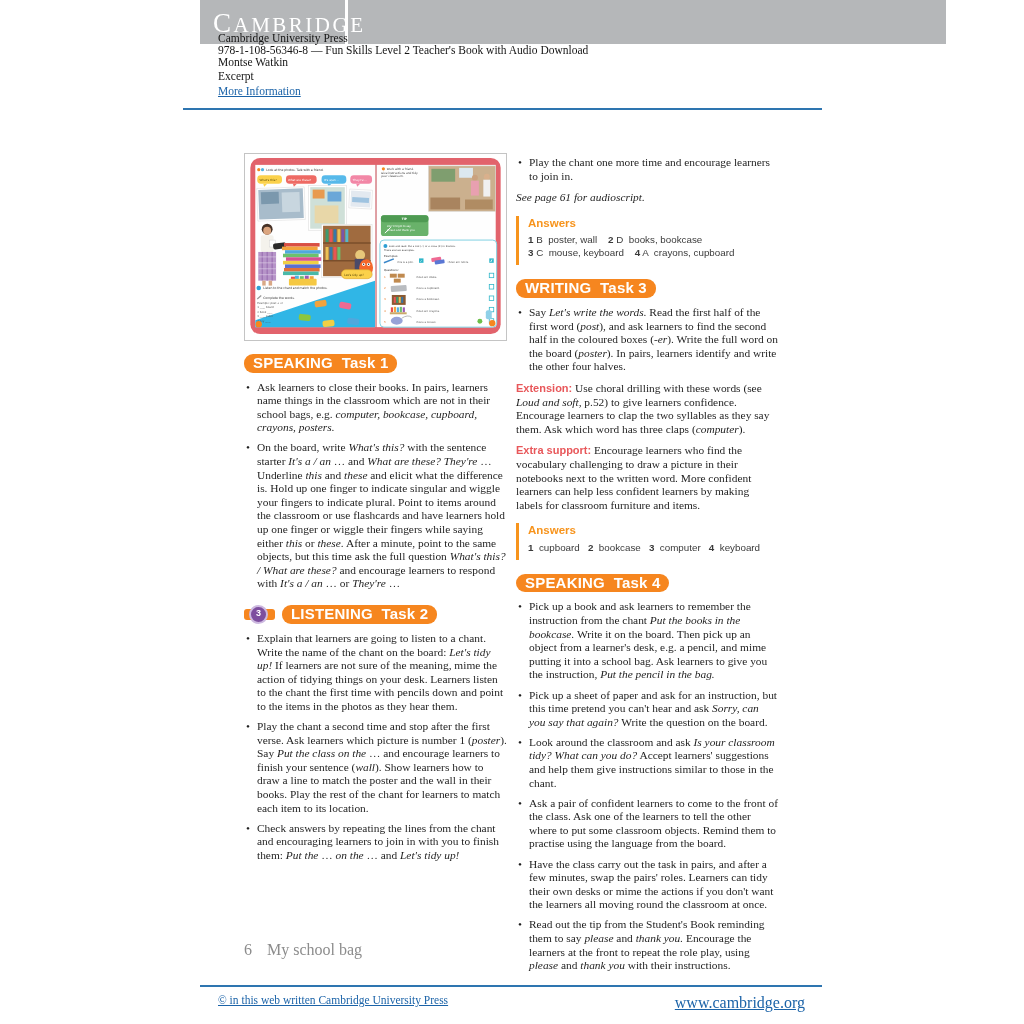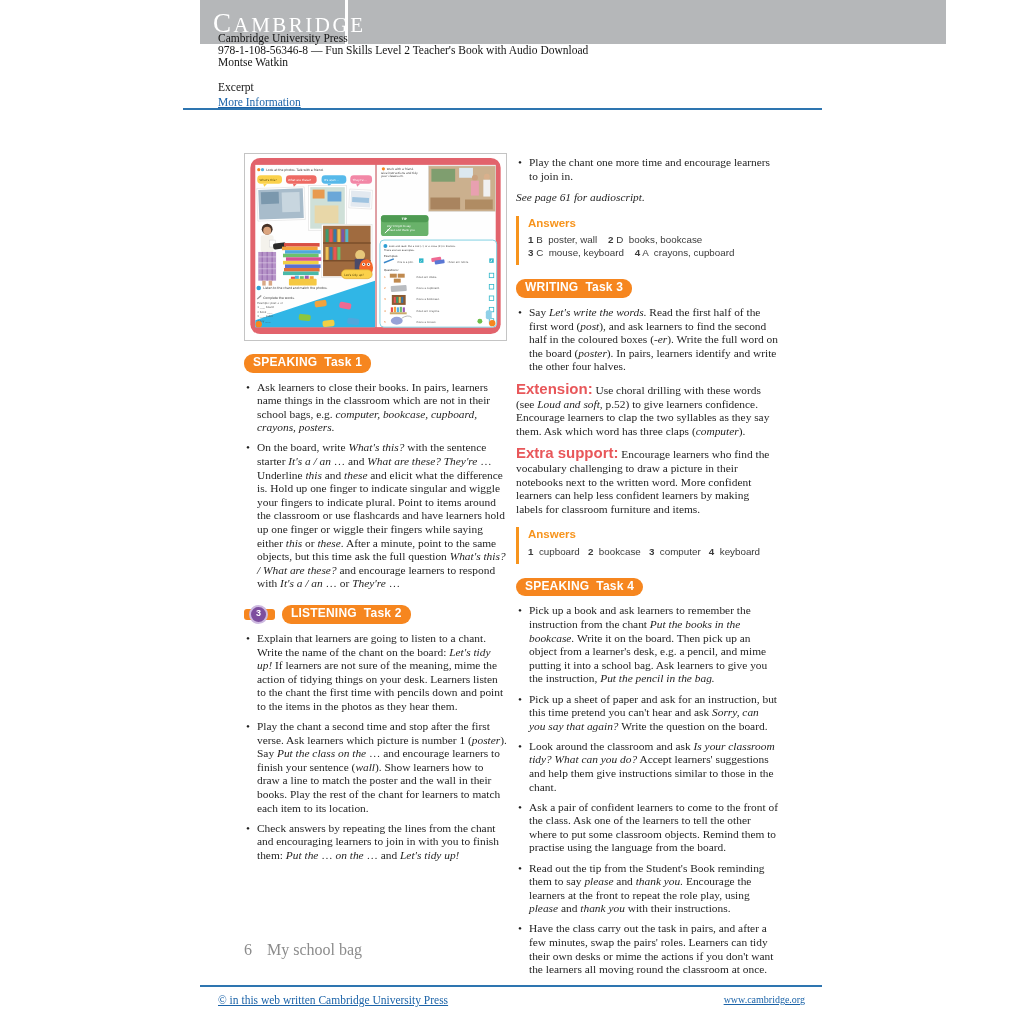--- a/index.html
+++ b/index.html
@@ -14,61 +14,61 @@
   #page{position:relative;width:1024px;height:1024px;background:#fff;overflow:hidden;
         font-family:"Liberation Serif",serif;color:#1e1e1e;}
   
   .banner{position:absolute;left:200px;top:0;width:746px;height:44px;background:var(--banner-gray);}
   .logo{position:absolute;left:13px;top:8px;color:#fff;font-family:"Liberation Serif",serif;
         font-size:21px;letter-spacing:2.5px;font-weight:normal;}
   .logo::first-letter{font-size:27px;}
   .banner-divider{position:absolute;left:145px;top:0;width:3px;height:44px;background:#fff;}
   .meta{position:absolute;left:218px;top:33px;font-size:11.5px;line-height:11.3px;color:#141414;}
   .meta-line{margin:0 0 0.5px 0;}
-  .meta-line.gap{margin-top:14px;}
+  .meta-line.gap{margin-top:3px;}
   .meta-link{display:inline-block;margin-top:3px;color:var(--link-blue);text-decoration:underline;}
   .rule{position:absolute;height:2px;background:var(--rule-blue);}
   .rule-top{left:183px;top:108px;width:639px;}
   .rule-bottom{left:200px;top:985px;width:622px;}
   
   .col{position:absolute;top:153px;font-size:11.4px;line-height:13.6px;}
   .col-left{left:244px;width:263px;}
   .col-right{left:516px;width:262px;}
   .sb-image{width:263px;height:188px;border:1px solid #c4c4c4;box-sizing:border-box;margin-bottom:13px;background:#fff;}
   .sb-image svg{display:block;width:100%;height:100%;}
   
   .badge-row{display:flex;align-items:center;gap:7px;margin:14px 0 8px 0;}
   .badge-row.first{margin-top:12px;}
   .task-badge{display:inline-block;background:var(--accent);color:#fff;
-      font-family:"Liberation Sans",sans-serif;font-weight:bold;font-size:12px;
+      font-family:"Liberation Sans",sans-serif;font-weight:bold;font-size:15px;
       padding:2px 9px 3px 9px;border-radius:9px;letter-spacing:.2px;white-space:pre;}
   .audio-icon{position:relative;width:31px;height:19px;flex:0 0 auto;}
   .audio-wing{position:absolute;left:0;top:4px;width:31px;height:11px;background:var(--accent);border-radius:3px;}
   .audio-num{position:absolute;left:5px;top:0;width:19px;height:19px;box-sizing:border-box;
       background:#7d4e9e;border:2.5px solid #cdb9e0;border-radius:50%;color:#fff;
       font:bold 9px/13px "Liberation Sans",sans-serif;text-align:center;}
   
   .bullets{list-style:none;margin:0 0 5px 0;padding:0;}
   .bullets li{position:relative;padding-left:13px;margin:0 0 6.5px 0;}
   .bullets li::before{content:"\2022";position:absolute;left:2px;top:0;}
   .para{margin:8px 0 8px 0;font-style:italic;}
   .lpara{margin:8px 0 8px 0;}
-  .lead-label{font-family:"Liberation Sans",sans-serif;font-weight:bold;color:var(--label-red);font-size:15px;}
+  .lead-label{font-family:"Liberation Sans",sans-serif;font-weight:bold;color:var(--label-red);font-size:11px;}
   
   .answers{border-left:3.5px solid var(--ans-orange);padding:1px 0 6px 9px;margin:11px 0 12px 0;}
   .answers-title{color:var(--ans-orange);font-family:"Liberation Sans",sans-serif;font-weight:bold;
       font-size:11.5px;margin:0 0 3px 0;}
   .answers-line{font-family:"Liberation Sans",sans-serif;font-size:9.8px;line-height:13px;color:#3a3a3a;white-space:pre-wrap;}
   
   .page-footer-line{position:absolute;left:244px;top:941px;font-family:Liberation Serif, serif;
       font-size:16px;color:#8c8c8c;}
   .page-footer-line .pnum{margin-right:15px;}
   .copyright{position:absolute;left:218px;top:994px;font-size:11.5px;}
   .copyright a,.website a{color:var(--link-blue);text-decoration:underline;}
-  .website{position:absolute;right:219px;top:994px;font-size:10px;}
+  .website{position:absolute;right:219px;top:994px;font-size:16px;}
   a{cursor:pointer;}
 </style>
 </head>
 <body>
 
 <div id="page">
 
   <div class="banner">
     <div class="logo">CAMBRIDGE</div>
     <div class="banner-divider"></div>
@@ -395,22 +395,22 @@
         <div class="answers-line"><b>1</b>  cupboard   <b>2</b>  bookcase   <b>3</b>  computer   <b>4</b>  keyboard</div>
       </div>
       <div class="badge-row">
         <span class="task-badge">SPEAKING  Task 4</span>
       </div>
       <ul class="bullets">
         <li>Pick up a book and ask learners to remember the instruction from the chant <i>Put the books in the bookcase.</i> Write it on the board. Then pick up an object from a learner's desk, e.g. a pencil, and mime putting it into a school bag. Ask learners to give you the instruction, <i>Put the pencil in the bag.</i></li>
         <li>Pick up a sheet of paper and ask for an instruction, but this time pretend you can't hear and ask <i>Sorry, can you say that again?</i> Write the question on the board.</li>
         <li>Look around the classroom and ask <i>Is your classroom tidy? What can you do?</i> Accept learners' suggestions and help them give instructions similar to those in the chant.</li>
         <li>Ask a pair of confident learners to come to the front of the class. Ask one of the learners to tell the other where to put some classroom objects. Remind them to practise using the language from the board.</li>
+        <li>Have the class carry out the task in pairs, and after a few minutes, swap the pairs' roles. Learners can tidy their own desks or mime the actions if you don't want the learners all moving round the classroom at once.</li>
         <li>Read out the tip from the Student's Book reminding them to say <i>please</i> and <i>thank you.</i> Encourage the learners at the front to repeat the role play, using <i>please</i> and <i>thank you</i> with their instructions.</li>
-        <li>Have the class carry out the task in pairs, and after a few minutes, swap the pairs' roles. Learners can tidy their own desks or mime the actions if you don't want the learners all moving round the classroom at once.</li>
       </ul>
     </div>
 
   <div class="page-footer-line">
     <span class="pnum">6</span><span>My school bag</span>
   </div>
   <div class="rule rule-bottom"></div>
   <div class="copyright">
     <a>© in this web written Cambridge University Press</a>
   </div>

